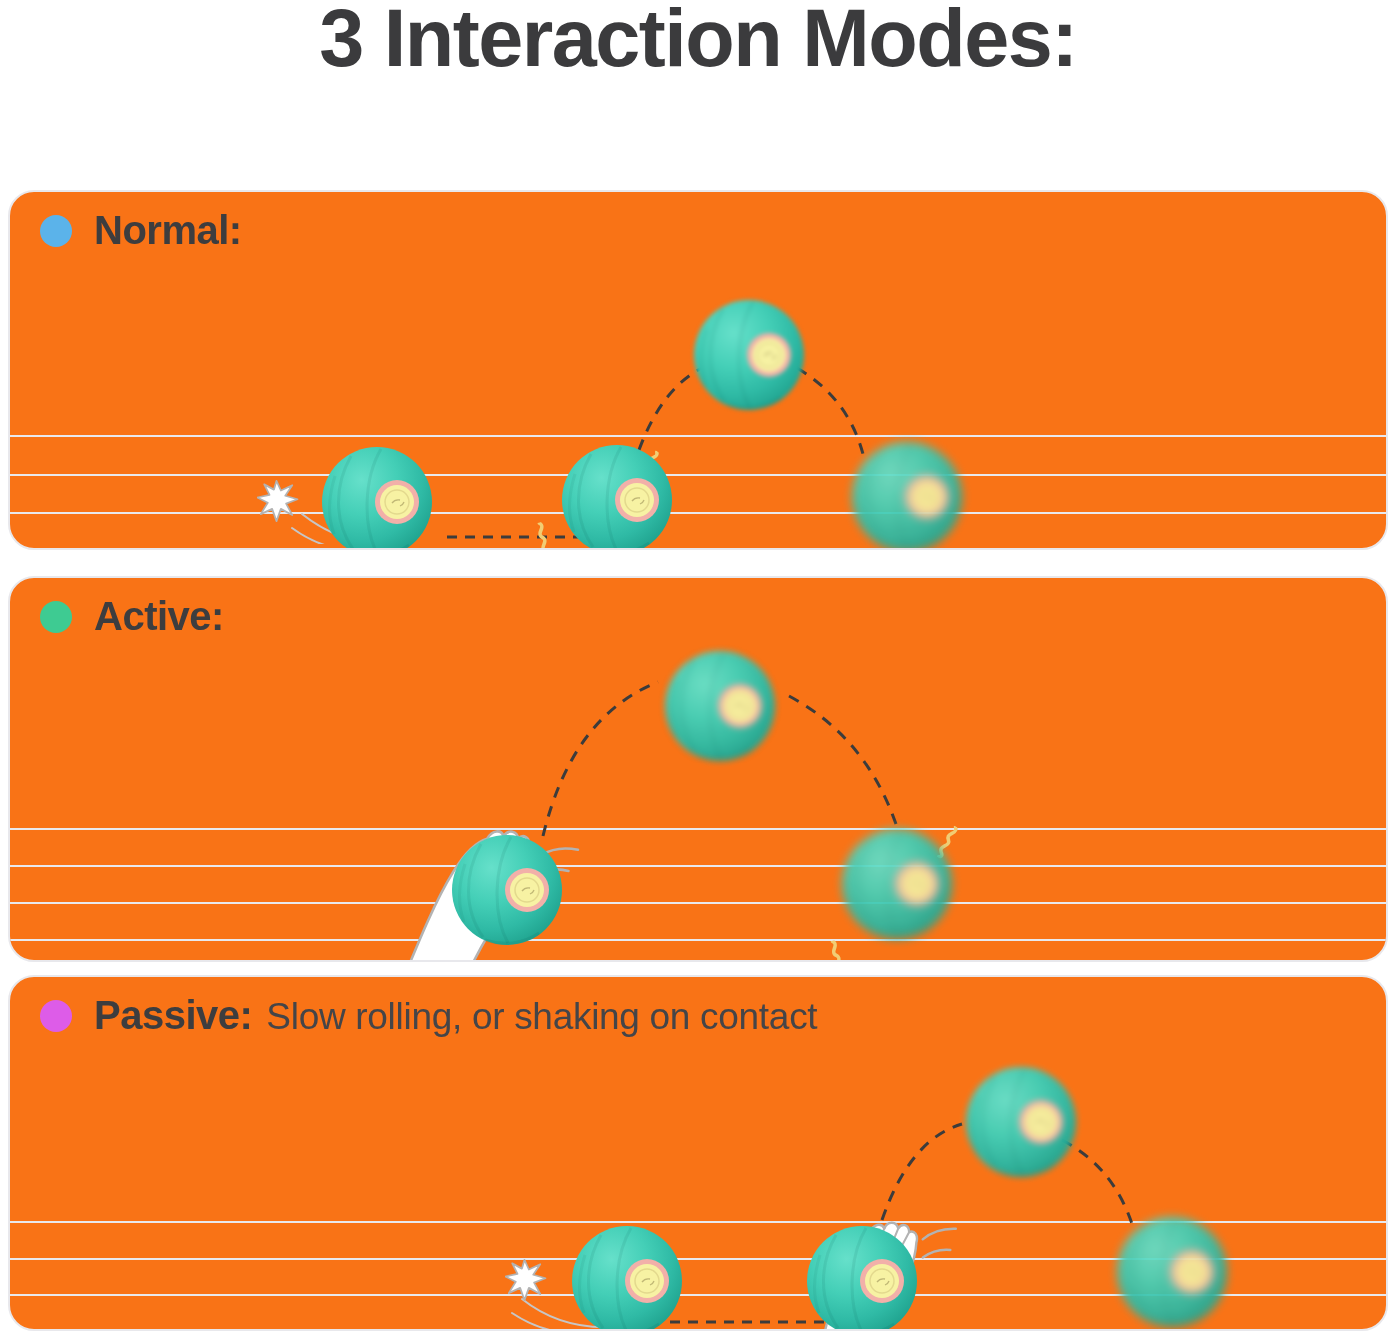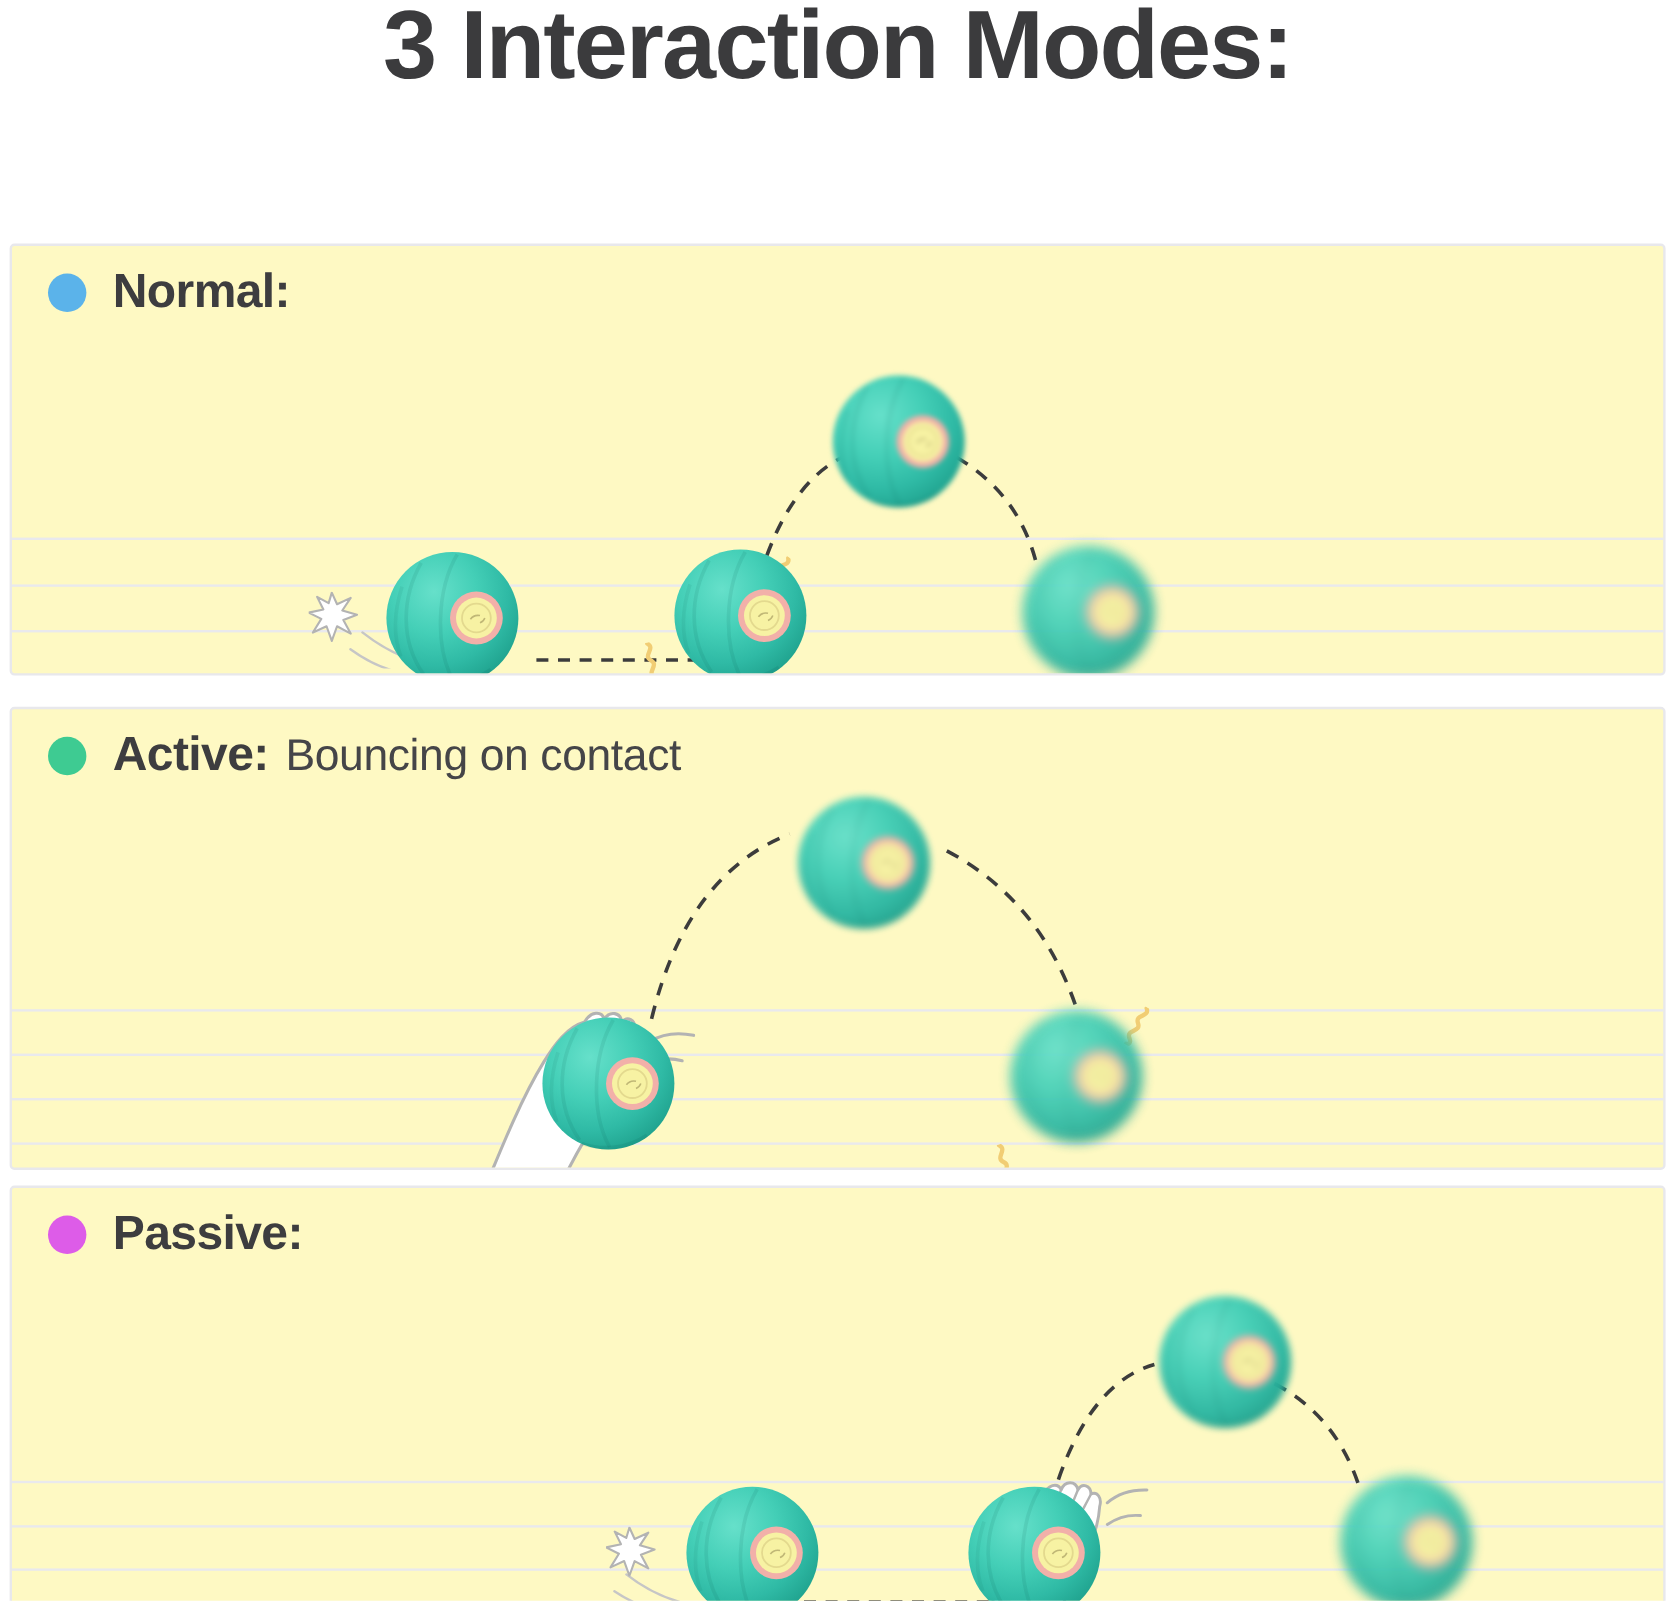--- a/index.html
+++ b/index.html
@@ -8,23 +8,22 @@
     background:#ffffff;
     font-family:"Liberation Sans", sans-serif;
   }
   .page-title{
     position:absolute;top:-8px;left:0;width:100%;
     text-align:center;font-size:81px;font-weight:800;letter-spacing:-1.5px;
     color:#3b3b3d;
   }
   .panel{
     position:absolute;left:8px;width:1376px;
-    background:#fef9c3;border:2px solid #e8e8ec;border-radius:4px;
+    background:#f97316;border:2px solid #e8e8ec;border-radius:26px;
     overflow:hidden;
-    margin-top:13px;
   }
   #panel-normal{top:190px;height:356px;}
   #panel-passive{top:576px;height:382px;}
   #panel-gentle{top:975px;height:352px;}
   .mode-header{
     position:absolute;left:30px;top:16px;z-index:6;
     display:flex;align-items:center;gap:22px;
   }
   .mode-dot{width:32px;height:32px;border-radius:50%;flex:0 0 auto;}
   .mode-text{display:flex;align-items:baseline;gap:14px;white-space:nowrap;}
@@ -153,21 +152,20 @@
       <use href="#sym-ball"></use>
     </svg>
   <svg class="ball blur-5" style="left:831px;top:250px">
       <use href="#sym-ball"></use>
     </svg>
 
   <div class="mode-header">
     <span class="mode-dot" style="background:#3ecb92"></span>
     <span class="mode-text">
       <span class="mode-name">Active:</span>
-      <span class="mode-desc">Bouncing on contact</span>
     </span>
   </div>
 </section>
 
 <section class="panel" id="panel-gentle">
   <div class="floor-line" style="top:244px"></div>
   <div class="floor-line" style="top:281px"></div>
   <div class="floor-line" style="top:317px"></div>
 
   <svg class="scene-svg" width="1376" height="352" viewBox="0 0 1376 352">
@@ -194,15 +192,16 @@
       <use href="#sym-ball"></use>
     </svg>
   <svg class="ball blur-5" style="left:1106px;top:239px">
       <use href="#sym-ball"></use>
     </svg>
 
   <div class="mode-header">
     <span class="mode-dot" style="background:#dd5ce8"></span>
     <span class="mode-text">
       <span class="mode-name">Passive:</span>
+      <span class="mode-desc">Slow rolling, or shaking on contact</span>
     </span>
   </div>
 </section>
 
 </body></html>

